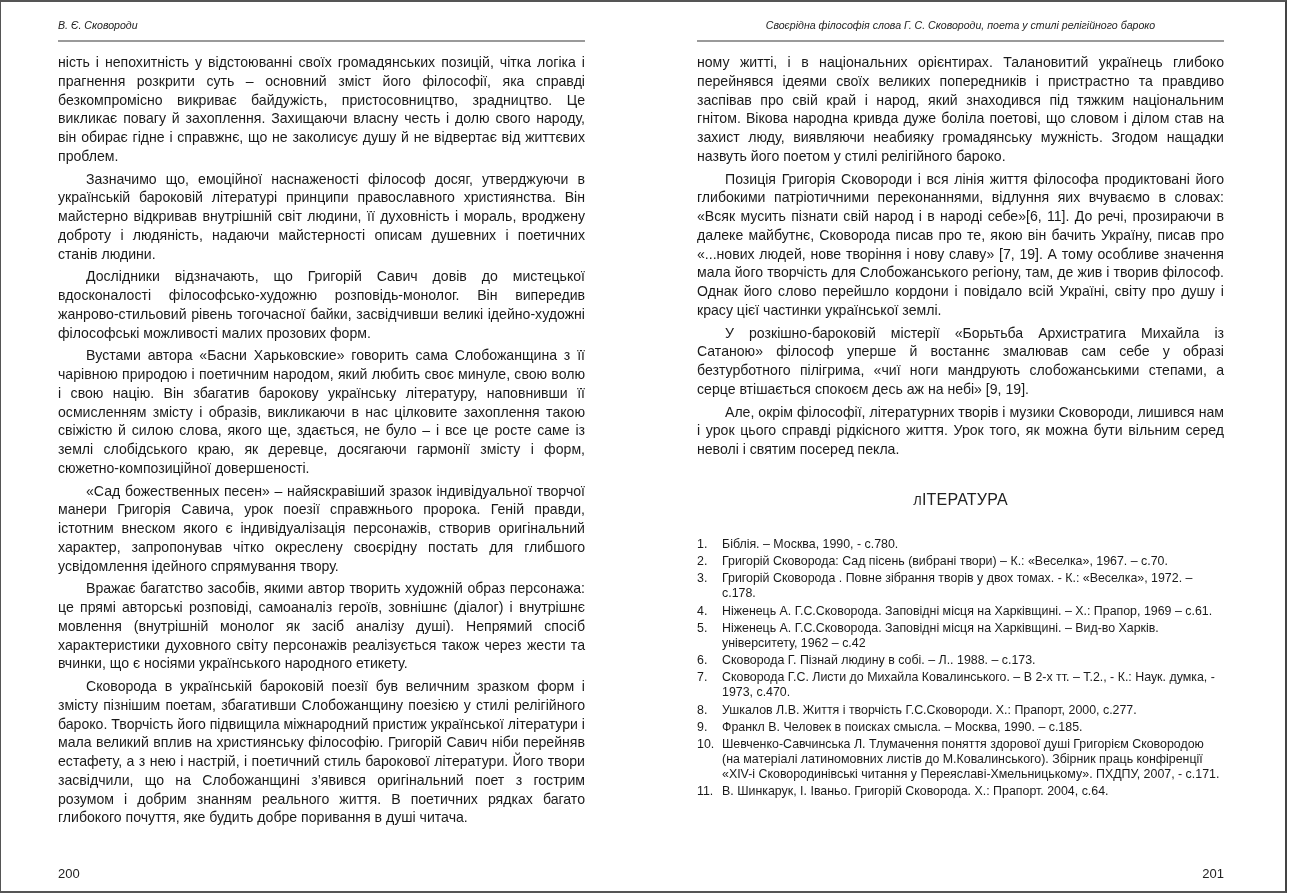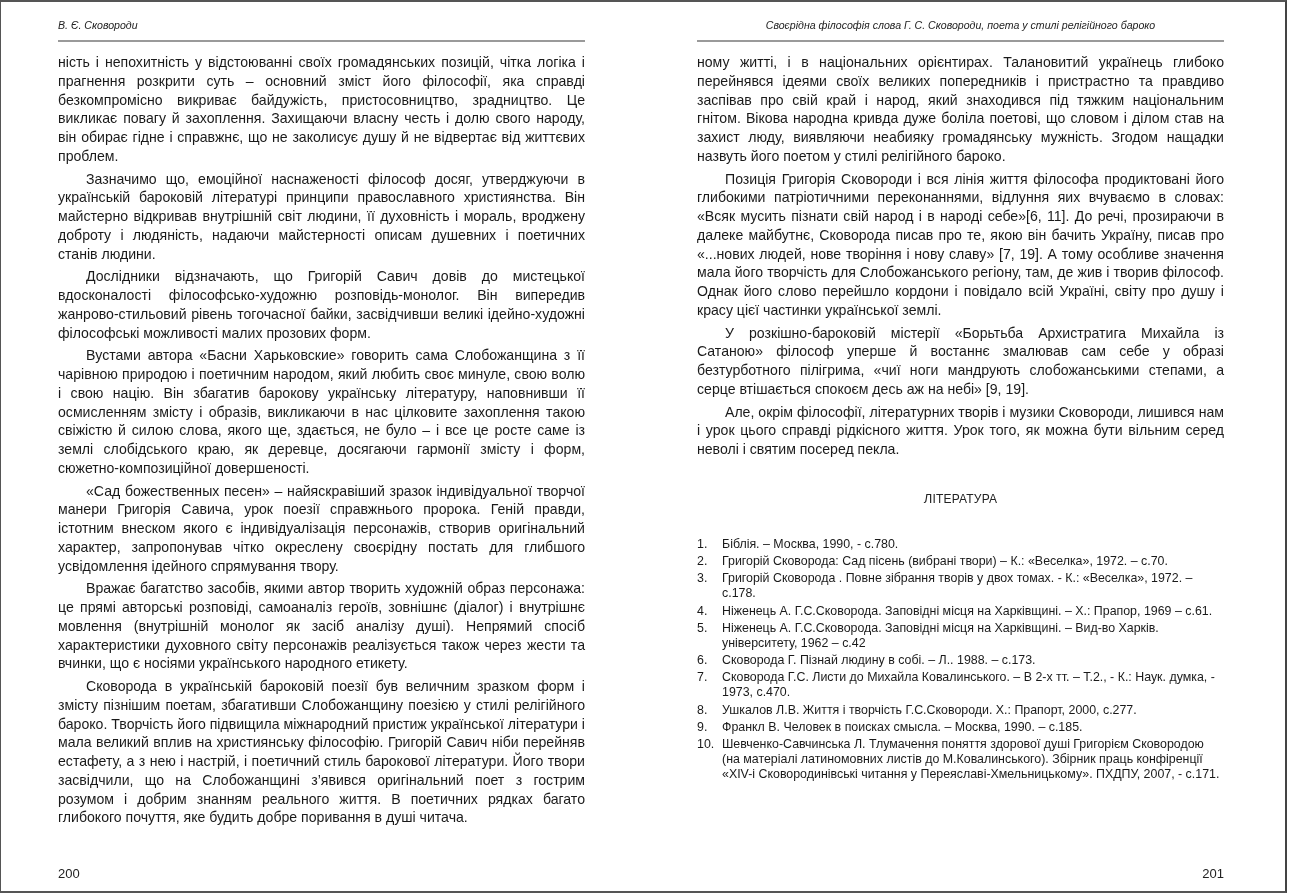--- a/index.html
+++ b/index.html
@@ -17,21 +17,21 @@
     .head-rule { position: absolute; top: 40px; left: 0; width: 100%; height: 2px; background: #9a9a9a; }
     .body { position: absolute; top: 53px; left: 0; width: 100%; font-size: 14.1px;
       line-height: 18.75px; text-align: justify; }
     .body p { margin: 0 0 4px 0; text-indent: 28px; }
     .body p.noindent { text-indent: 0; }
     .page-num { position: absolute; top: 866px; font-size: 13px; color: #222; }
     .page.left .page-num { left: 0; text-align: center; }
     .page.right .page-num { right: 0; }
     .refs-title { position: absolute; top: 491px; left: 0; width: 100%; text-align: center;
       font-size: 13px; letter-spacing: 0.2px; color: #222; }
-    .refs-title .small { font-size: 12px; }
+    .refs-title .small { font-size: 16px; }
     .refs { position: absolute; top: 537px; left: 0; width: 100%; margin: 0; padding: 0;
       list-style: none; font-size: 12.4px; line-height: 15.3px; }
     .refs li { position: relative; padding-left: 25px; margin-bottom: 1.8px; }
     .refs li .num { position: absolute; left: 0; top: 0; }
   </style>
 </head>
 <body>
 
 <div class="frame"></div>
 
@@ -57,25 +57,26 @@
     <p class="noindent">ному житті, і в національних орієнтирах. Талановитий українець глибоко перейнявся ідеями своїх великих попередників і пристрастно та правдиво заспівав про свій край і народ, який знаходився під тяжким національним гнітом. Вікова народна кривда дуже боліла поетові, що словом і ділом став на захист люду, виявляючи неабияку громадянську мужність. Згодом нащадки назвуть його поетом у стилі релігійного бароко.</p>
     <p>Позиція Григорія Сковороди і вся лінія життя філософа продиктовані його глибокими патріотичними переконаннями, відлуння яих вчуваємо в словах: «Всяк мусить пізнати свій народ і в народі себе»[6, 11]. До речі, прозираючи в далеке майбутнє, Сковорода писав про те, якою він бачить Україну, писав про «...нових людей, нове творіння і нову славу» [7, 19]. А тому особливе значення мала його творчість для Слобожанського регіону, там, де жив і творив філософ. Однак його слово перейшло кордони і повідало всій Україні, світу про душу і красу цієї частинки української землі.</p>
     <p>У розкішно-бароковій містерії «Борьтьба Архистратига Михайла із Сатаною» філософ уперше й востаннє змалював сам себе у образі безтурботного пілігрима, «чиї ноги мандрують слобожанськими степами, а серце втішається спокоєм десь аж на небі» [9, 19].</p>
     <p>Але, окрім філософії, літературних творів і музики Сковороди, лишився нам і урок цього справді рідкісного життя. Урок того, як можна бути вільним серед неволі і святим посеред пекла.</p>
   </div>
 
   <div class="refs-title"><span>Л</span><span class="small">ІТЕРАТУРА</span></div>
 
   <ol class="refs">
     <li><span class="num">1.</span><span>Біблія. – Москва, 1990, - с.780.</span></li>
-    <li><span class="num">2.</span><span>Григорій Сковорода: Сад пісень (вибрані твори) – К.: «Веселка», 1972. – с.70.</span></li>
+    <li><span class="num">2.</span><span>Григорій Сковорода: Сад пісень (вибрані твори) – К.: «Веселка», 1967. – с.70.</span></li>
     <li><span class="num">3.</span><span>Григорій Сковорода . Повне зібрання творів у двох томах. - К.: «Веселка», 1972. – с.178.</span></li>
     <li><span class="num">4.</span><span>Ніженець А. Г.С.Сковорода. Заповідні місця на Харківщині. – Х.: Прапор, 1969 – с.61.</span></li>
     <li><span class="num">5.</span><span>Ніженець А. Г.С.Сковорода. Заповідні місця на Харківщині. – Вид-во Харків. університету, 1962 – с.42</span></li>
     <li><span class="num">6.</span><span>Сковорода Г. Пізнай людину в собі. – Л.. 1988. – с.173.</span></li>
     <li><span class="num">7.</span><span>Сковорода Г.С. Листи до Михайла Ковалинського. – В 2-х тт. – Т.2., - К.: Наук. думка, - 1973, с.470.</span></li>
     <li><span class="num">8.</span><span>Ушкалов Л.В. Життя і творчість Г.С.Сковороди. Х.: Прапорт, 2000, с.277.</span></li>
     <li><span class="num">9.</span><span>Франкл В. Человек в поисках смысла. – Москва, 1990. – с.185.</span></li>
     <li><span class="num">10.</span><span>Шевченко-Савчинська Л. Тлумачення поняття здорової душі Григорієм Сковородою (на матеріалі латиномовних листів до М.Ковалинського). Збірник праць конфіренції «XIV-і Сковородинівські читання у Переяславі-Хмельницькому». ПХДПУ, 2007, - с.171.</span></li>
+    <li><span class="num">11.</span><span>В. Шинкарук, І. Іваньо. Григорій Сковорода. Х.: Прапорт. 2004, с.64.</span></li>
   </ol>
 
   <div class="page-num">201</div>
 </div>
 
 </body></html>

